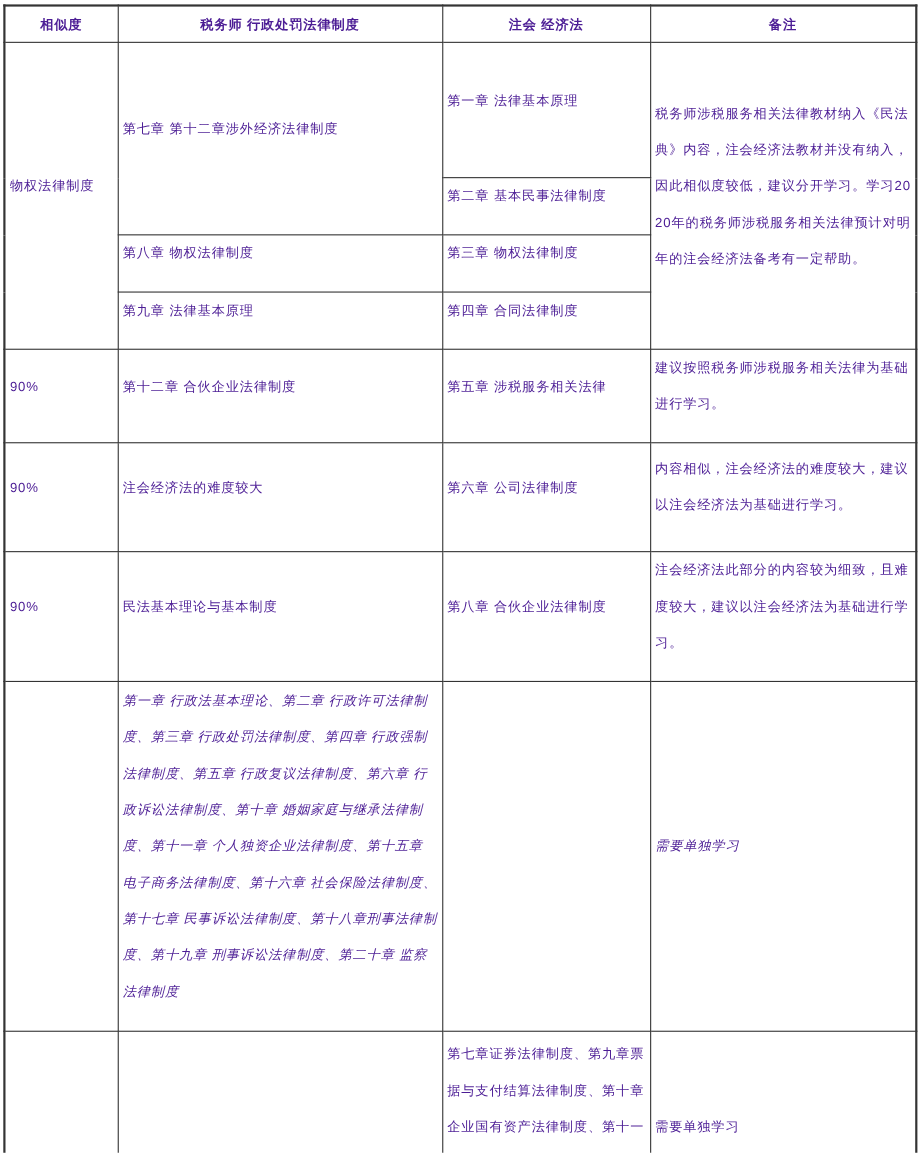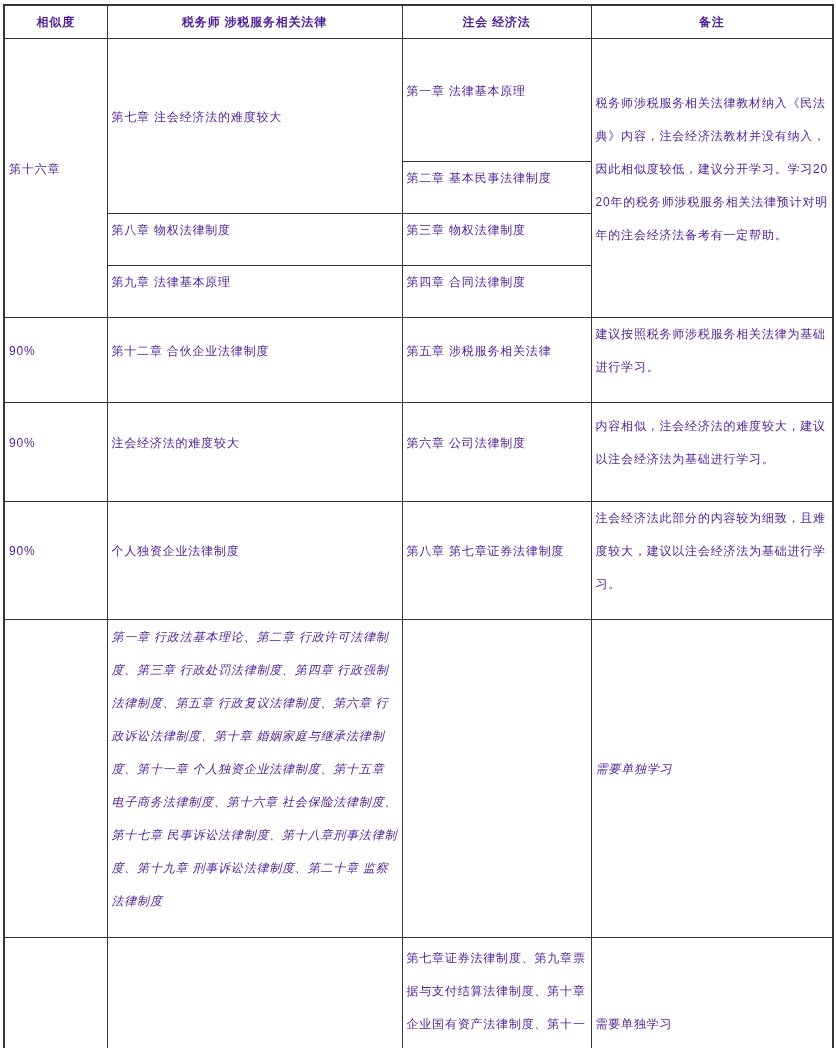--- a/index.html
+++ b/index.html
@@ -60,30 +60,30 @@
 <table class="cmp">
   <colgroup>
     <col style="width:103px">
     <col style="width:295px">
     <col style="width:189px">
     <col style="width:242px">
   </colgroup>
   <thead>
     <tr>
       <th>相似度</th>
-      <th>税务师 涉税服务相关法律</th>
+      <th>税务师 行政处罚法律制度</th>
       <th>注会 经济法</th>
       <th>备注</th>
     </tr>
   </thead>
   <tbody>
 
     <tr class="rh-a">
-      <td rowspan="4">第十六章</td>
-      <td rowspan="2">第七章 注会经济法的难度较大</td>
+      <td rowspan="4">物权法律制度</td>
+      <td rowspan="2">第七章 第十二章涉外经济法律制度</td>
       <td>第一章 法律基本原理</td>
       <td rowspan="4">税务师涉税服务相关法律教材纳入《民法典》内容，注会经济法教材并没有纳入，因此相似度较低，建议分开学习。学习2020年的税务师涉税服务相关法律预计对明年的注会经济法备考有一定帮助。</td>
     </tr>
     <tr class="rh-b">
       <td>第二章 基本民事法律制度</td>
     </tr>
     <tr class="rh-c">
       <td>第八章 物权法律制度</td>
       <td>第三章 物权法律制度</td>
     </tr>
@@ -101,22 +101,22 @@
 
     <tr class="rh-f">
       <td>90%</td>
       <td>注会经济法的难度较大</td>
       <td>第六章 公司法律制度</td>
       <td>内容相似，注会经济法的难度较大，建议以注会经济法为基础进行学习。</td>
     </tr>
 
     <tr class="rh-g">
       <td>90%</td>
-      <td>个人独资企业法律制度</td>
-      <td>第八章 第七章证券法律制度</td>
+      <td>民法基本理论与基本制度</td>
+      <td>第八章 合伙企业法律制度</td>
       <td>注会经济法此部分的内容较为细致，且难度较大，建议以注会经济法为基础进行学习。</td>
     </tr>
 
     <tr class="rh-h">
       <td></td>
       <td>第一章 行政法基本理论、第二章 行政许可法律制度、第三章 行政处罚法律制度、第四章 行政强制法律制度、第五章 行政复议法律制度、第六章 行政诉讼法律制度、第十章 婚姻家庭与继承法律制度、第十一章 个人独资企业法律制度、第十五章 电子商务法律制度、第十六章 社会保险法律制度、第十七章 民事诉讼法律制度、第十八章刑事法律制度、第十九章 刑事诉讼法律制度、第二十章 监察法律制度</td>
       <td></td>
       <td>需要单独学习</td>
     </tr>
 

